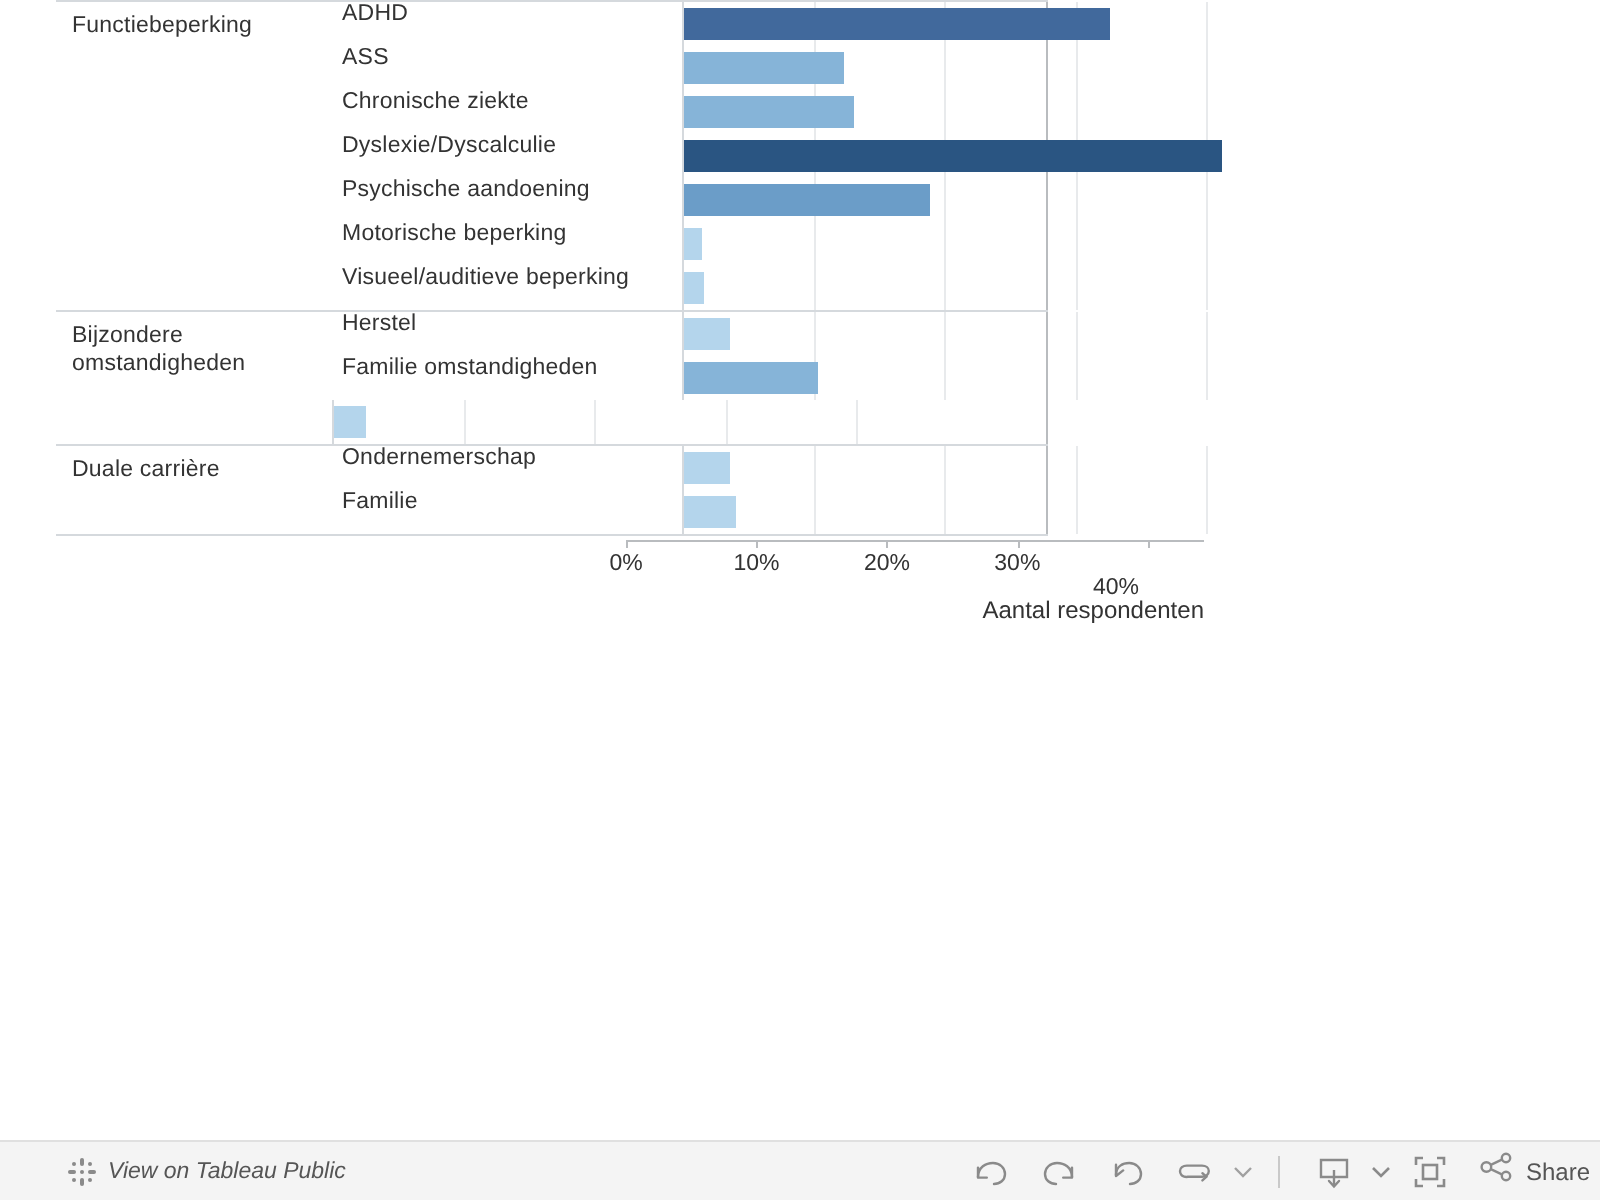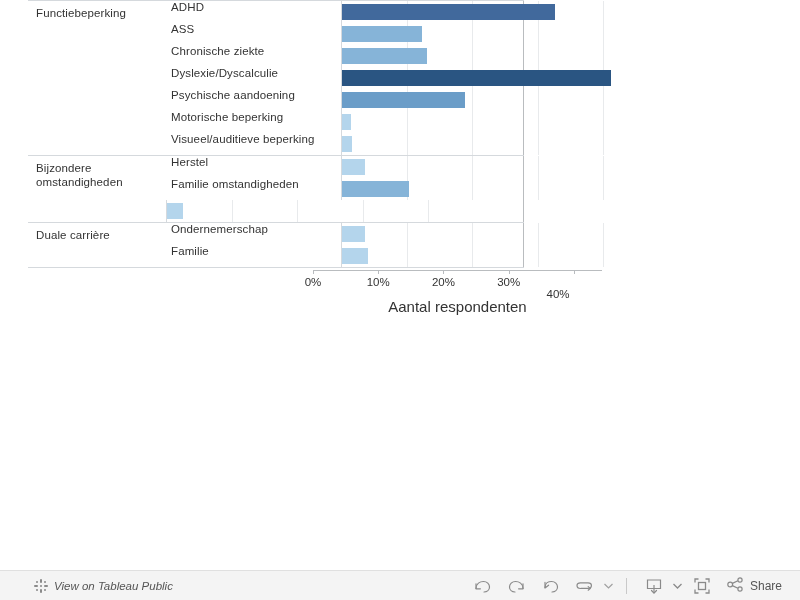--- a/index.html
+++ b/index.html
@@ -133,22 +133,22 @@
     font-size: 11.5px;
     color: #333333;
     transform: translateX(-50%);
     white-space: nowrap;
   }
   .axis-title {
     position: absolute;
     left: 313px;
     top: 298px;
     width: 289px;
-    text-align: center;
-    font-size: 15px;
+    text-align: right;
+    font-size: 12px;
     color: #333333;
   }
 
   
   #toolbar {
     position: absolute;
     left: 0;
     top: 570px;
     width: 800px;
     height: 30px;
@@ -178,21 +178,21 @@
   .view-link {
     font-size: 11.5px;
     color: #555555;
     white-space: nowrap;
     cursor: pointer;
   }
   #toolbar-right {
     display: flex;
     align-items: center;
     margin-left: auto;
-    margin-right: 14px;
+    margin-right: 1px;
     gap: 0px;
   }
   .tb-btn {
     width: 34px;
     height: 28px;
     display: flex;
     align-items: center;
     justify-content: center;
     cursor: pointer;
   }

